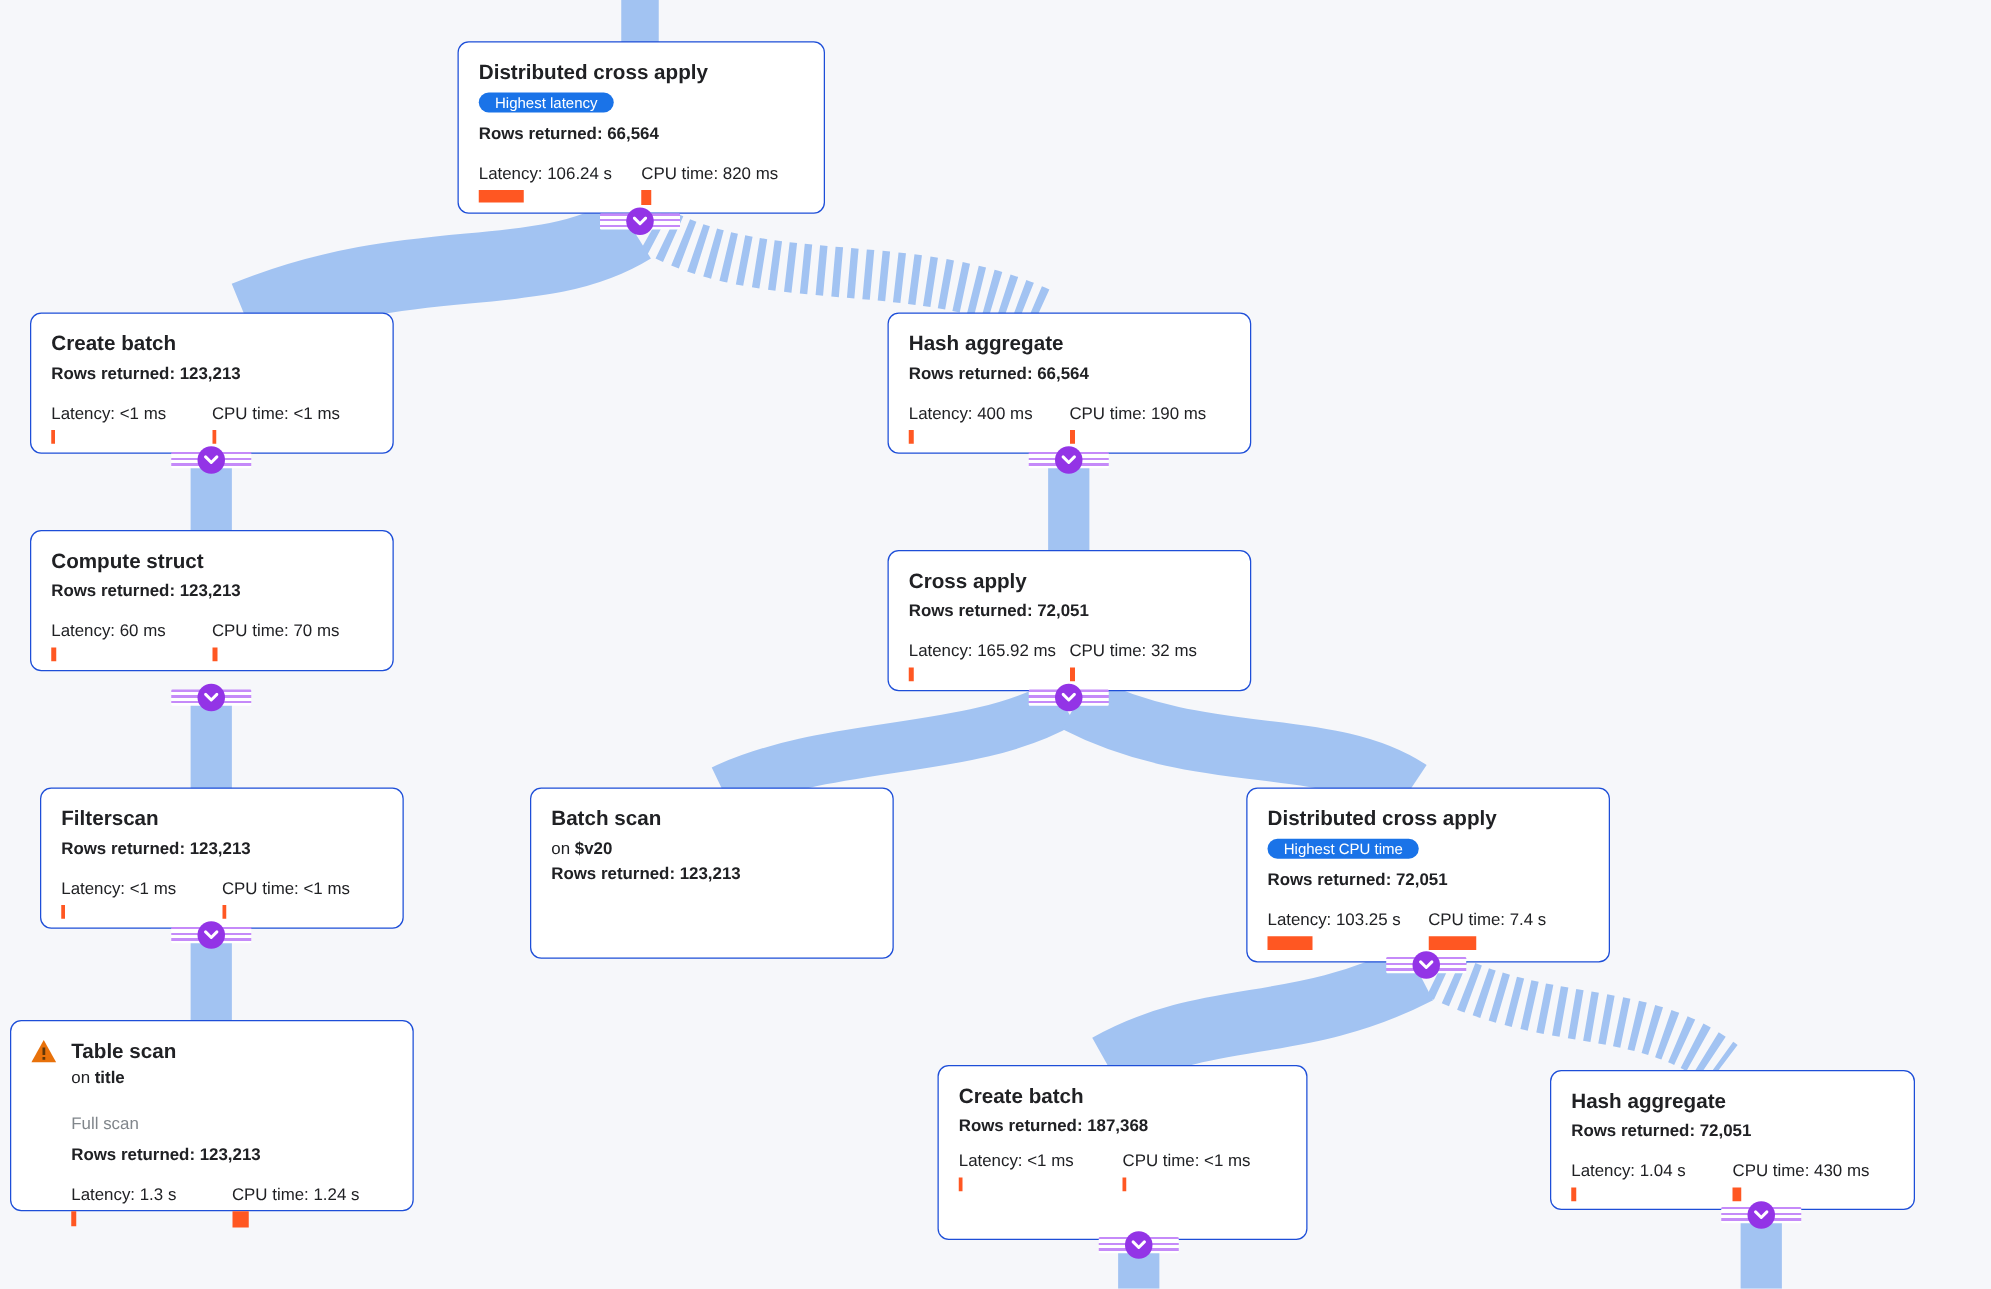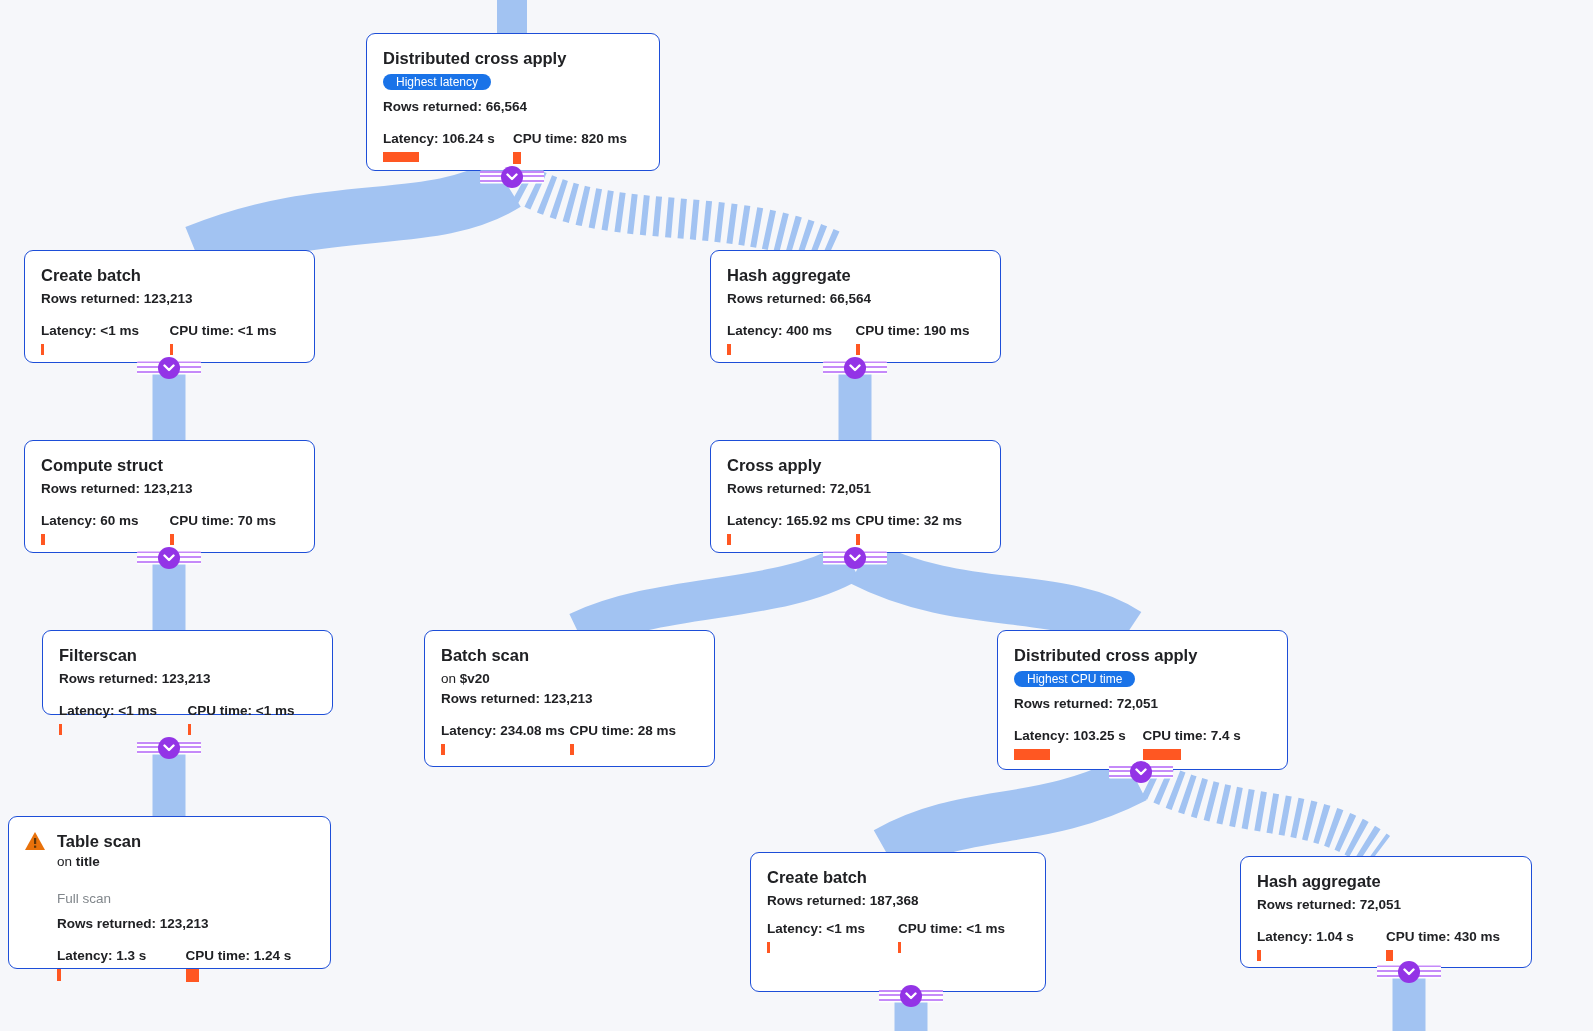--- a/index.html
+++ b/index.html
@@ -26,21 +26,21 @@
     display:inline-block;background:#1a73e8;color:#ffffff;
     font-size:12px;line-height:16px;padding:0 13px;border-radius:13px;
     margin:2px 0 6px 0;
   }
   .online{font-size:13.5px;line-height:19px;}
   .online b{font-weight:bold;}
   .note{font-size:13.5px;line-height:19px;color:#80868b;margin-top:18px;}
   .rows{font-size:13.5px;font-weight:bold;line-height:19px;margin-top:1px;margin-bottom:14px;}
   .metrics{display:flex;}
   .metric{width:50%;}
-  .mlabel{font-size:13.5px;font-weight:bold;line-height:17px;}
+  .mlabel{font-size:13.5px;font-weight:normal;line-height:17px;}
   .bar{background:#ff5722;margin-top:5px;}
   .indent{margin-left:32px;}
 
   .connector{position:absolute;z-index:3;width:64px;height:22px;transform:translate(-50%,-50%);}
   .stripe-band{
     position:absolute;left:0;right:0;top:50%;height:13px;transform:translateY(-50%);
     background:repeating-linear-gradient(to bottom,#c58af9 0 2px,#ffffff 2px 4.6px);
     border-radius:1px;
   }
   .chev{
@@ -110,21 +110,21 @@
           <div class="mlabel">Latency: 400 ms</div>
           <div class="bar" style="width: 4px; height: 11px;"></div>
         </div>
       <div class="metric">
           <div class="mlabel">CPU time: 190 ms</div>
           <div class="bar" style="width: 4px; height: 11px;"></div>
         </div>
     </div>
   </div>
 
-  <div class="card" style="left:24px;top:440px;width:291px;height:113px;">
+  <div class="card" style="left:24px;top:424px;width:291px;height:113px;">
     <div class="title">Compute struct</div>
     <div class="rows">Rows returned: 123,213</div>
     <div class="metrics">
       <div class="metric">
           <div class="mlabel">Latency: 60 ms</div>
           <div class="bar" style="width: 4px; height: 11px;"></div>
         </div>
       <div class="metric">
           <div class="mlabel">CPU time: 70 ms</div>
           <div class="bar" style="width: 4px; height: 11px;"></div>
@@ -140,49 +140,39 @@
           <div class="mlabel">Latency: 165.92 ms</div>
           <div class="bar" style="width: 4px; height: 11px;"></div>
         </div>
       <div class="metric">
           <div class="mlabel">CPU time: 32 ms</div>
           <div class="bar" style="width: 4px; height: 11px;"></div>
         </div>
     </div>
   </div>
 
-  <div class="card" style="left:42px;top:630px;width:291px;height:85px;">
+  <div class="card" style="left:32px;top:630px;width:291px;height:113px;">
     <div class="title">Filterscan</div>
     <div class="rows">Rows returned: 123,213</div>
     <div class="metrics">
       <div class="metric">
           <div class="mlabel">Latency: &lt;1 ms</div>
           <div class="bar" style="width: 3px; height: 11px;"></div>
         </div>
       <div class="metric">
           <div class="mlabel">CPU time: &lt;1 ms</div>
           <div class="bar" style="width: 3px; height: 11px;"></div>
         </div>
     </div>
   </div>
 
   <div class="card" style="left:424px;top:630px;width:291px;height:137px;">
     <div class="title">Batch scan</div>
     <div class="online"><span>on</span> <b>$v20</b></div>
     <div class="rows">Rows returned: 123,213</div>
-    <div class="metrics">
-      <div class="metric">
-          <div class="mlabel">Latency: 234.08 ms</div>
-          <div class="bar" style="width: 4px; height: 11px;"></div>
-        </div>
-      <div class="metric">
-          <div class="mlabel">CPU time: 28 ms</div>
-          <div class="bar" style="width: 4px; height: 11px;"></div>
-        </div>
-    </div>
   </div>
 
   <div class="card" style="left:997px;top:630px;width:291px;height:140px;">
     <div class="title">Distributed cross apply</div>
     <div><span class="badge">Highest CPU time</span></div>
     <div class="rows">Rows returned: 72,051</div>
     <div class="metrics">
       <div class="metric">
           <div class="mlabel">Latency: 103.25 s</div>
           <div class="bar" style="width: 36px; height: 11px;"></div>

